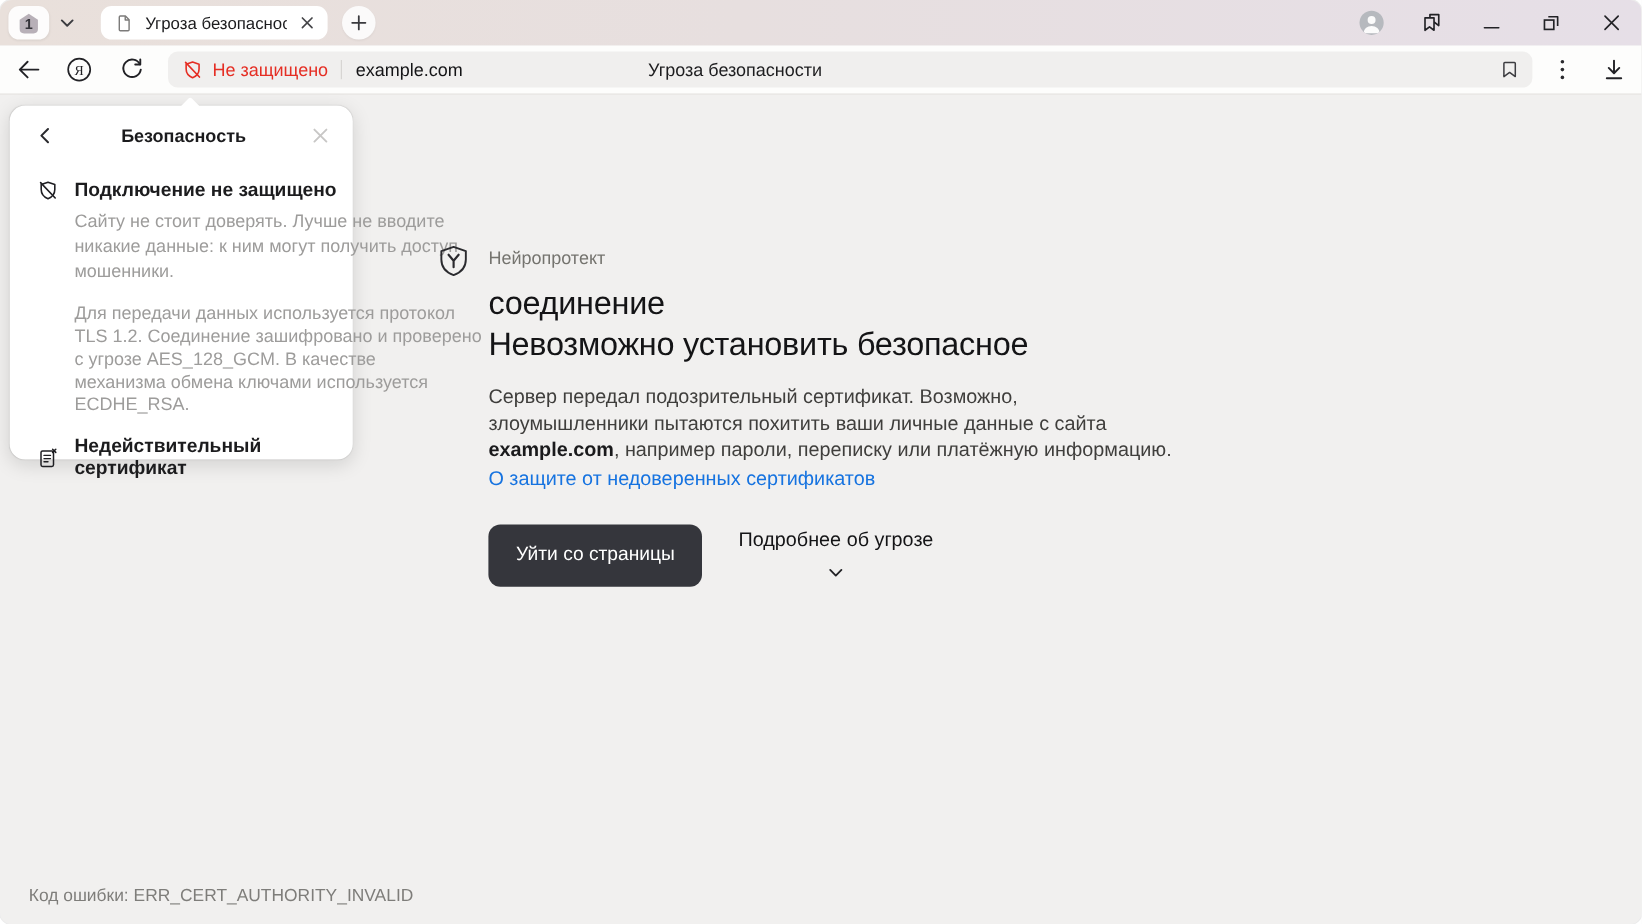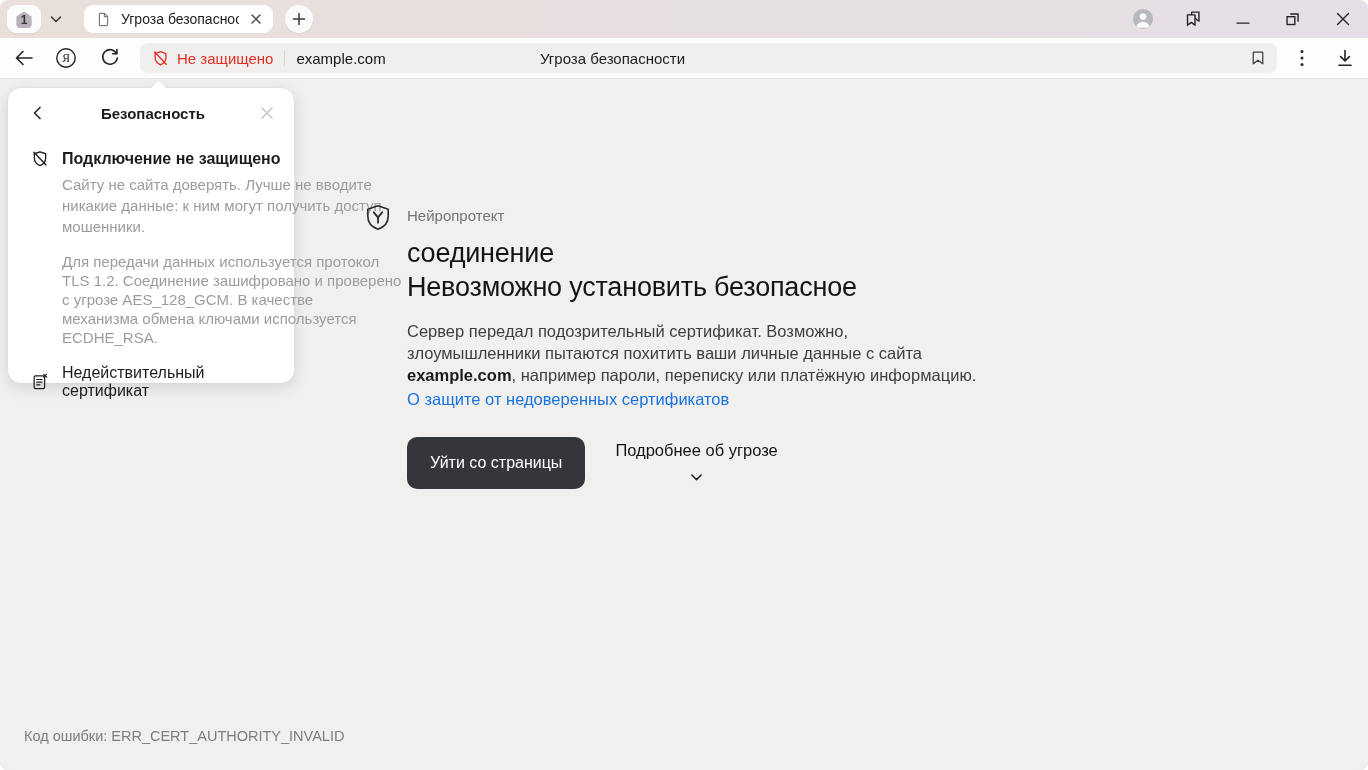--- a/index.html
+++ b/index.html
@@ -72,21 +72,21 @@
     background:#fff; transform:rotate(45deg); border-radius:2px 0 0 0;
   }
   .popup-header { display:flex; align-items:center; padding:15px 18px 0 20px; }
   .popup-back { width:20px; height:20px; cursor:pointer; }
   .popup-title { flex:1; text-align:center; font-size:15px; font-weight:700; color:#1b1b1d; }
   .popup-close { width:18px; height:18px; cursor:pointer; }
   .popup-item { display:flex; gap:12px; padding:0 20px 0 22px; }
   .popup-item.first { margin-top:27px; }
   .popup-item .p-icon { width:20px; height:20px; flex:0 0 auto; margin-top:-1px; }
   .p-title { font-size:16px; font-weight:600; color:#1c1c1e; }
-  .p-title.medium { font-weight:400; }
+  .p-title.medium { font-weight:700; }
   .p-desc { margin-top:6px; }
   .p-desc div, .p-details div { font-size:15px; line-height:21px; color:#9d9c9b; white-space:nowrap; }
   .p-details { margin:15px 0 0 54px; }
   .p-details div { line-height:19px; }
   .popup-item.cert { margin-top:17px; align-items:center; }
 
   
   .main { position:absolute; left:363px; top:121px; display:flex; gap:14px; }
   .hero-icon { width:30px; height:30px; flex:0 0 auto; margin-top:3px; }
   .main-col { width:620px; }
@@ -98,21 +98,21 @@
   .btn-row { margin-top:27px; display:flex; align-items:center; gap:30px; }
   .btn-primary {
     height:52px; padding:0 23px; border:none; border-radius:10px;
     background:var(--primary-button-bg); color:#fff; font-size:16px;
     font-family:"Liberation Sans", sans-serif; cursor:pointer; display:flex; align-items:center;
   }
   .btn-secondary {
     display:flex; align-items:center; gap:9px; background:none; border:none;
     font-size:16.5px; color:#141416; font-family:"Liberation Sans", sans-serif; cursor:pointer;flex-direction:column;
   }
-  .error-code { position:absolute; left:24px; bottom:26px; font-size:14.5px; color:#7e7d7a; }
+  .error-code { position:absolute; left:24px; bottom:15px; font-size:14.5px; color:#7e7d7a; }
 
   svg { display:block; }
 </style>
 </head>
 <body>
 
 <div class="window">
 
   <div class="tabbar">
     <div class="tabgroup-btn">
@@ -229,21 +229,21 @@
       </div>
 
       <div class="popup-item first">
         <svg class="p-icon" viewBox="0 0 24 24">
           <path d="M12 3.4l6.8 2.3v5c0 4.5-2.9 7.6-6.8 9.2-3.9-1.6-6.8-4.7-6.8-9.2v-5z" fill="none" stroke="#1f1f23" stroke-width="1.6" stroke-linejoin="round"></path>
           <path d="M4.6 3.8l14.6 15.4" stroke="#1f1f23" stroke-width="1.6" stroke-linecap="round"></path>
         </svg>
         <div>
           <div class="p-title">Подключение не защищено</div>
           <div class="p-desc">
-            <div>Сайту не сайта доверять. Лучше не вводите</div>
+            <div>Сайту не стоит доверять. Лучше не вводите</div>
             <div>никакие данные: к ним могут получить доступ</div>
             <div>мошенники.</div>
           </div>
         </div>
       </div>
 
       <div class="p-details">
         <div>Для передачи данных используется протокол</div>
         <div>TLS 1.2. Соединение зашифровано и проверено</div>
         <div>с угрозе AES_128_GCM. В качестве</div>

